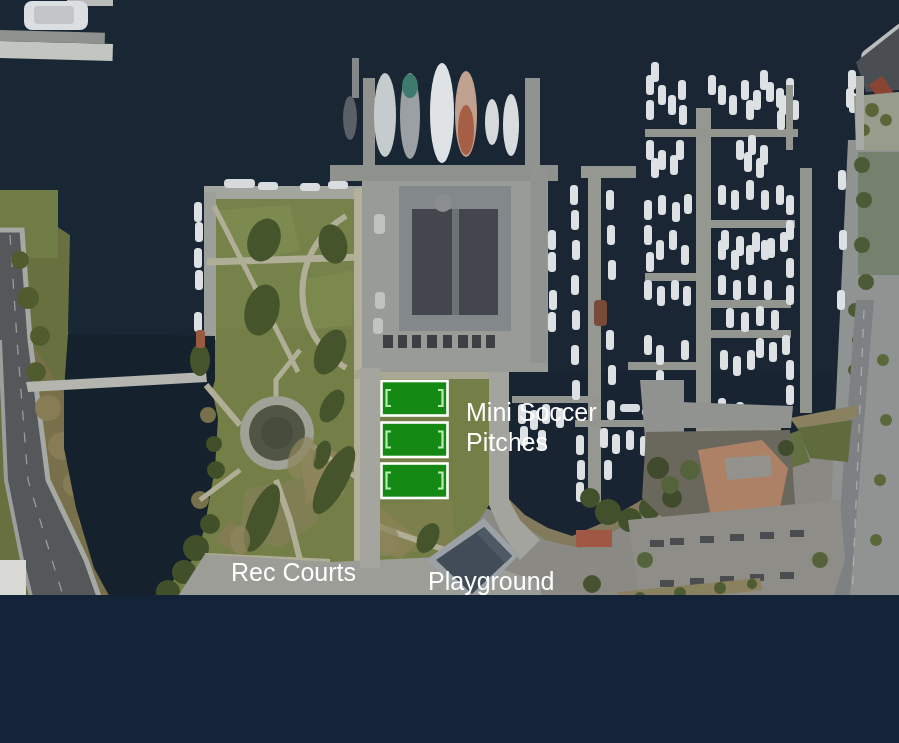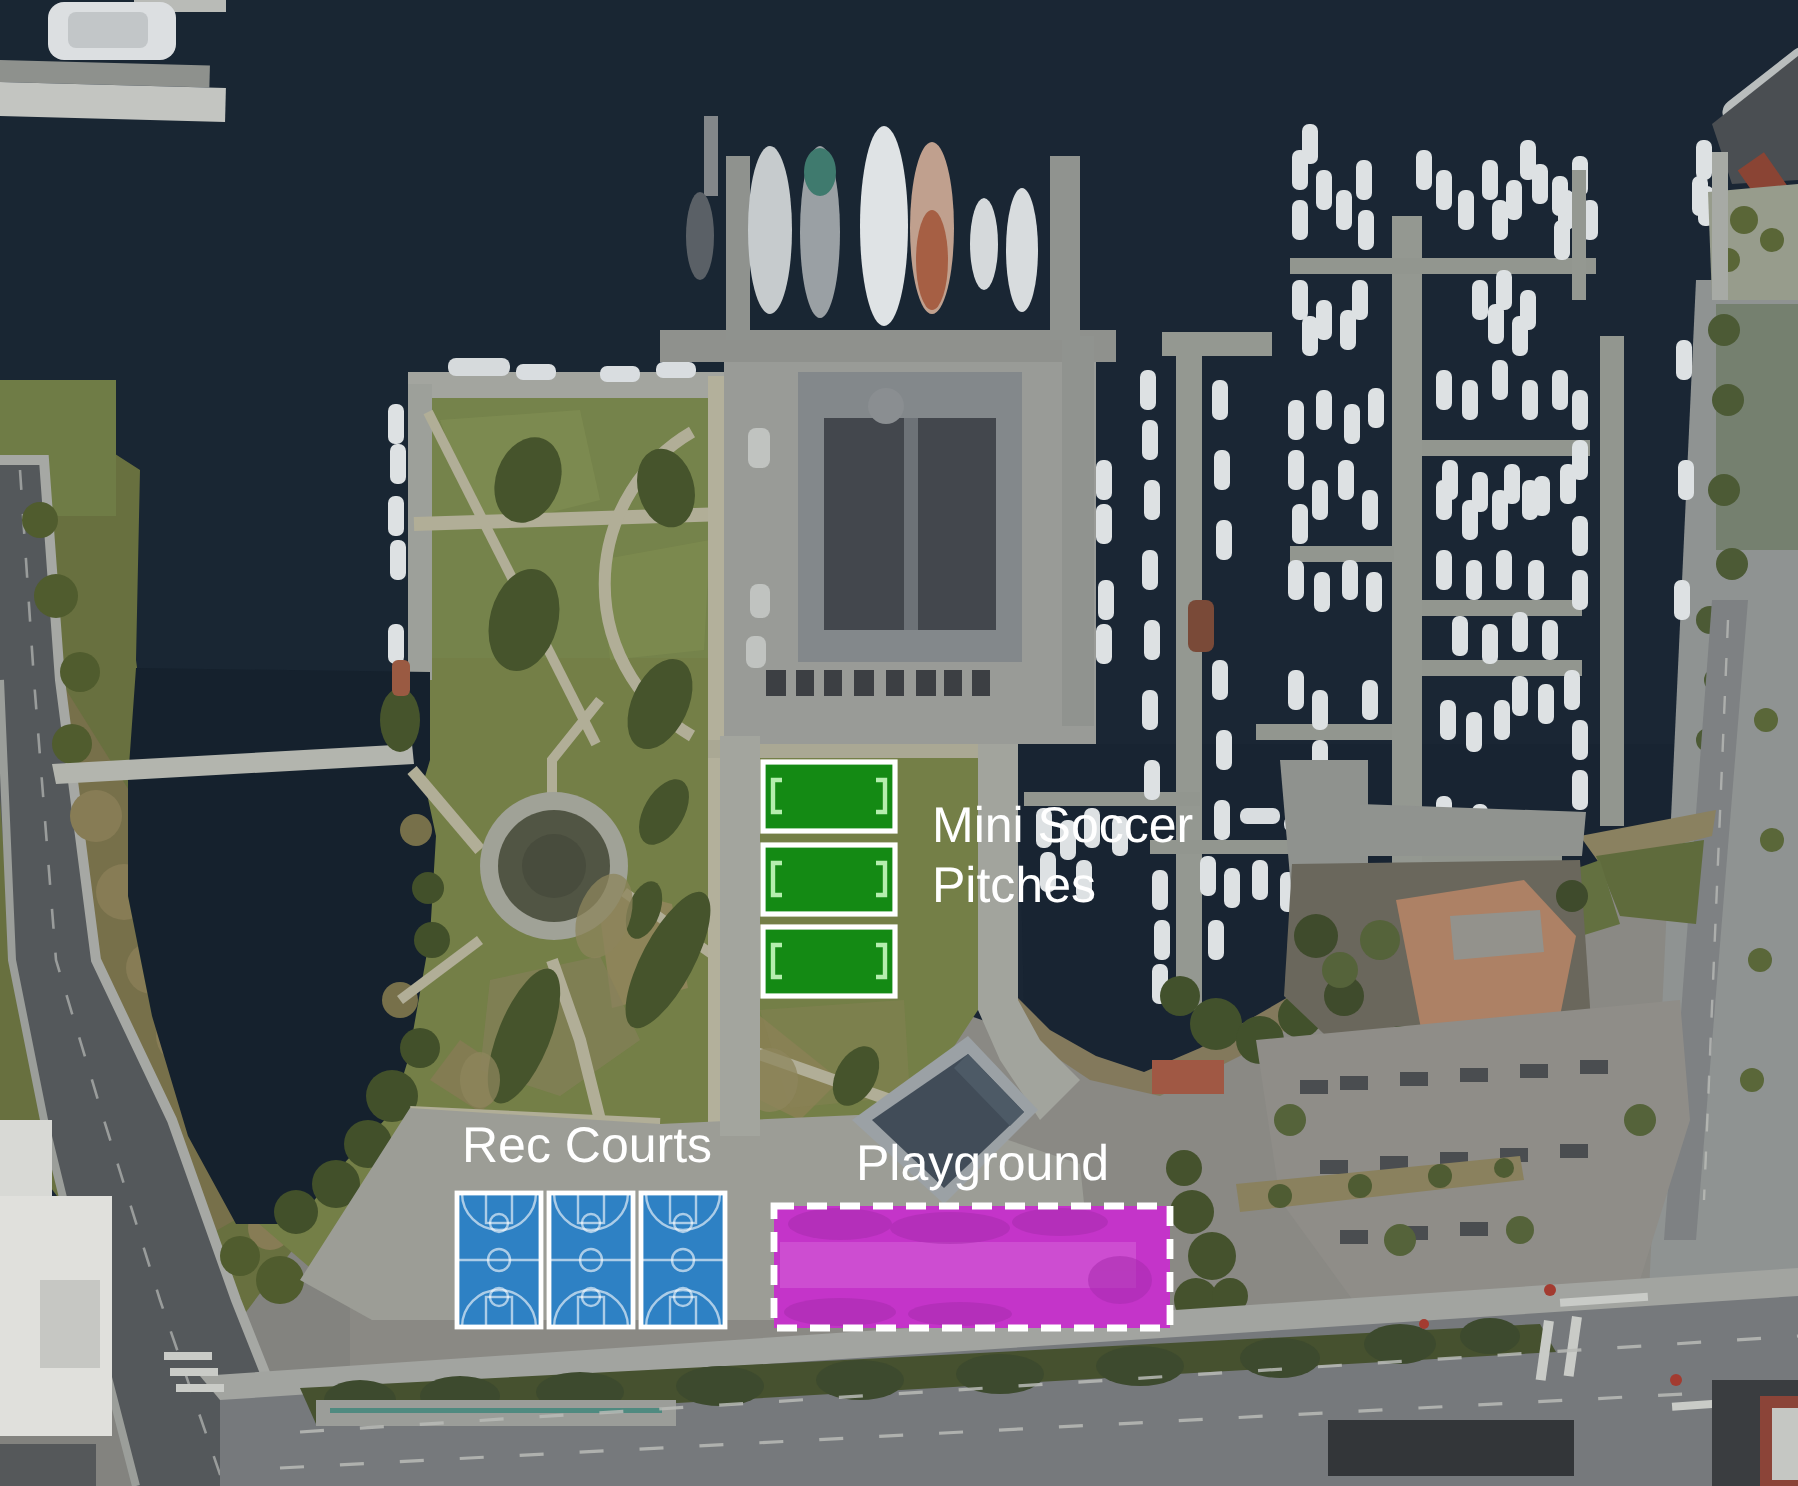--- a/index.html
+++ b/index.html
@@ -1,16 +1,16 @@
 <!DOCTYPE html>
 <html><head>
 <meta charset="utf-8">
 <style>
 html,body{margin:0;padding:0;background:#152338;}
-#wrap{position:relative;width:899px;height:743px;overflow:hidden;font-family:"Liberation Sans",sans-serif;}
+#wrap{position:relative;width:899px;height:595px;overflow:hidden;font-family:"Liberation Sans",sans-serif;}
 svg{display:block;}
 </style>
 </head>
 <body>
 <div id="wrap">
 <svg width="899" height="743" viewBox="0 0 899 743" xmlns="http://www.w3.org/2000/svg">
 <defs>
 <g id="boatv">
           <rect x="-4" y="-10" width="8" height="20" rx="3.5" fill="#dde1e3"></rect>
         </g>

